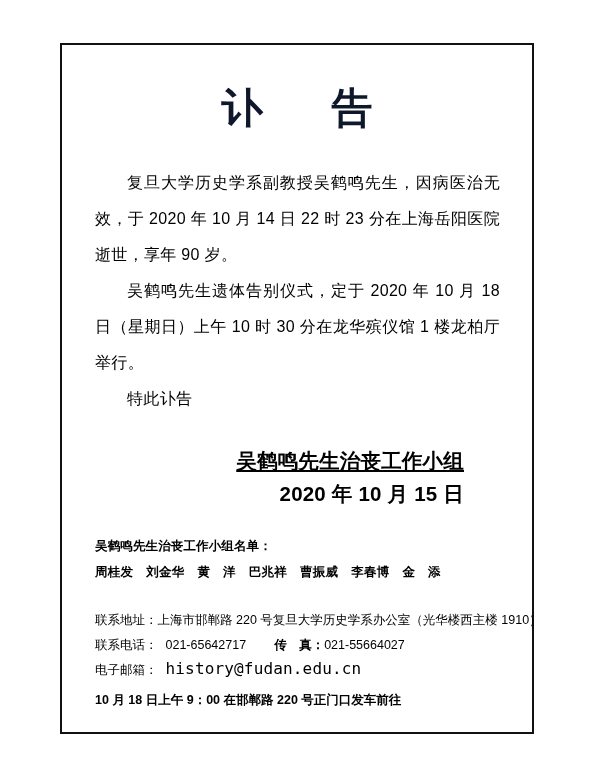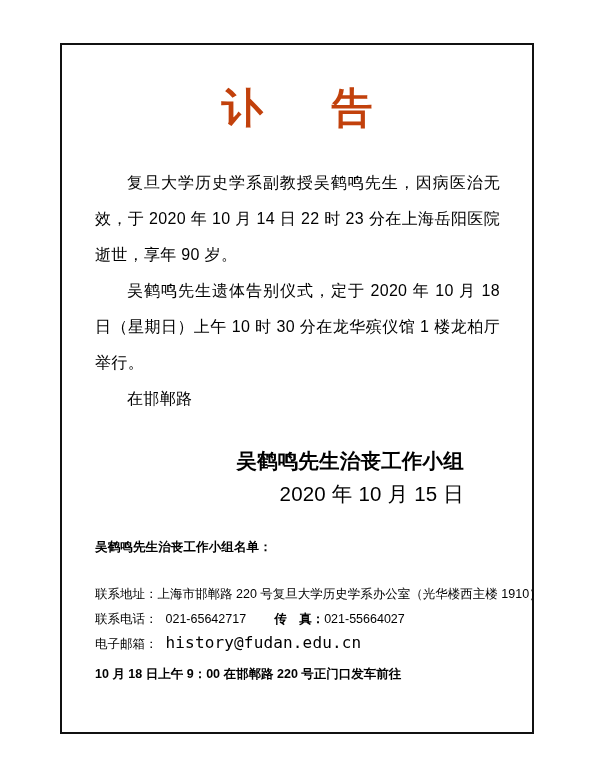--- a/index.html
+++ b/index.html
@@ -40,21 +40,21 @@
   
   .doc-title {
     text-align: center;
     font-size: 41px;
     font-weight: bold;
     letter-spacing: 0.34em;
     text-indent: 0.34em;
     line-height: 1;
     margin: 43px 0 0 0;
     padding: 0;
-    color: #c2410c;
+    color: #0f172a;
   }
 
   
   .body-block {
     margin-top: 36px;
   }
   .body-para {
     font-size: 16px;
     line-height: 36px;
     text-align: justify;
@@ -76,38 +76,40 @@
     margin-top: 27px;
     padding-right: 44px;
     text-align: right;
     font-size: 20.5px;
     line-height: 33px;
     font-weight: bold;
   }
   .sign-line-org {
     font-weight: bold;
     letter-spacing: 0.01em;
+    text-decoration: underline;
   }
   .sign-line-date {
-    font-weight: normal;
+    font-weight: bold;
     letter-spacing: 0.01em;
     text-align: right;
   }
 
   
   .small-block {
     margin-top: 25px;
     padding-left: 9px;
     font-size: 12.5px;
     line-height: 25px;
     font-weight: bold;
   }
   .small-line {
     white-space: nowrap;
     letter-spacing: 0.01em;
+    font-family: Liberation Mono, monospace;
   }
   .names-line {
     margin-top: 1px;
     letter-spacing: 0.02em;
   }
   .name-item {
     display: inline-block;
     margin-right: 13px;
   }
   .name-item:last-child {
@@ -157,30 +159,33 @@
 <body>
 
 <div id="notice-frame">
   <div id="notice-inner">
 
     <h1 class="doc-title">讣　告</h1>
 
     <div class="body-block">
       <p class="body-para">复旦大学历史学系副教授吴鹤鸣先生，因病医治无效，于 2020 年 10 月 14 日 22 时 23 分在上海岳阳医院逝世，享年 90 岁。</p>
       <p class="body-para">吴鹤鸣先生遗体告别仪式，定于 2020 年 10 月 18 日（星期日）上午 10 时 30 分在龙华殡仪馆 1 楼龙柏厅举行。</p>
-      <p class="body-para no-justify">在邯郸路</p>
+      <p class="body-para no-justify">特此讣告</p>
     </div>
 
     <div class="sign-block">
       <div class="sign-line-org">吴鹤鸣先生治丧工作小组</div>
       <div class="sign-line-date">2020 年 10 月 15 日</div>
     </div>
 
     <div class="small-block">
       <div class="small-line">吴鹤鸣先生治丧工作小组名单：</div>
+      <div class="small-line names-line">
+        <span class="name-item">周桂发</span><span class="name-item">刘金华</span><span class="name-item">黄　洋</span><span class="name-item">巴兆祥</span><span class="name-item">曹振威</span><span class="name-item">李春博</span><span class="name-item">金　添</span>
+      </div>
     </div>
 
     <div class="contact-block">
 
       <div class="contact-line">
         <span class="c-label">联系地址：</span><span class="c-value">上海市邯郸路 220 号复旦大学历史学系办公室（光华楼西主楼 1910）</span>
       </div>
 
 
       <div class="contact-line">

